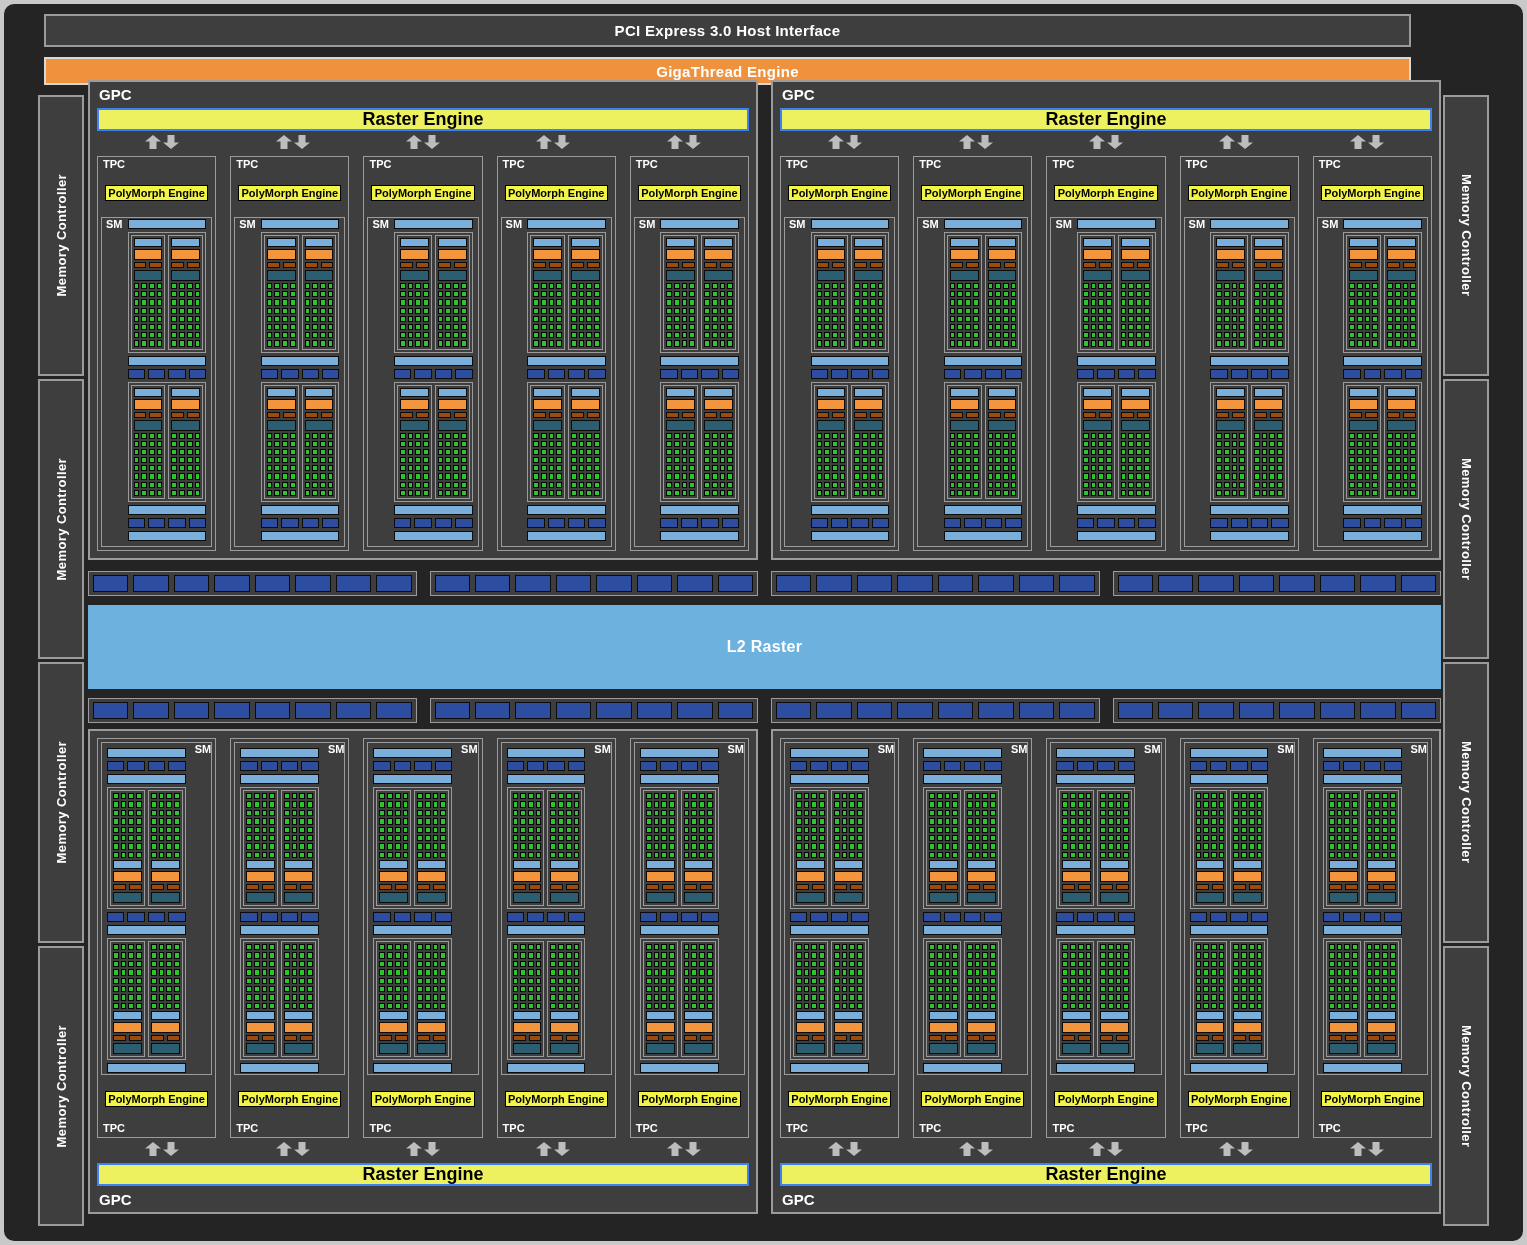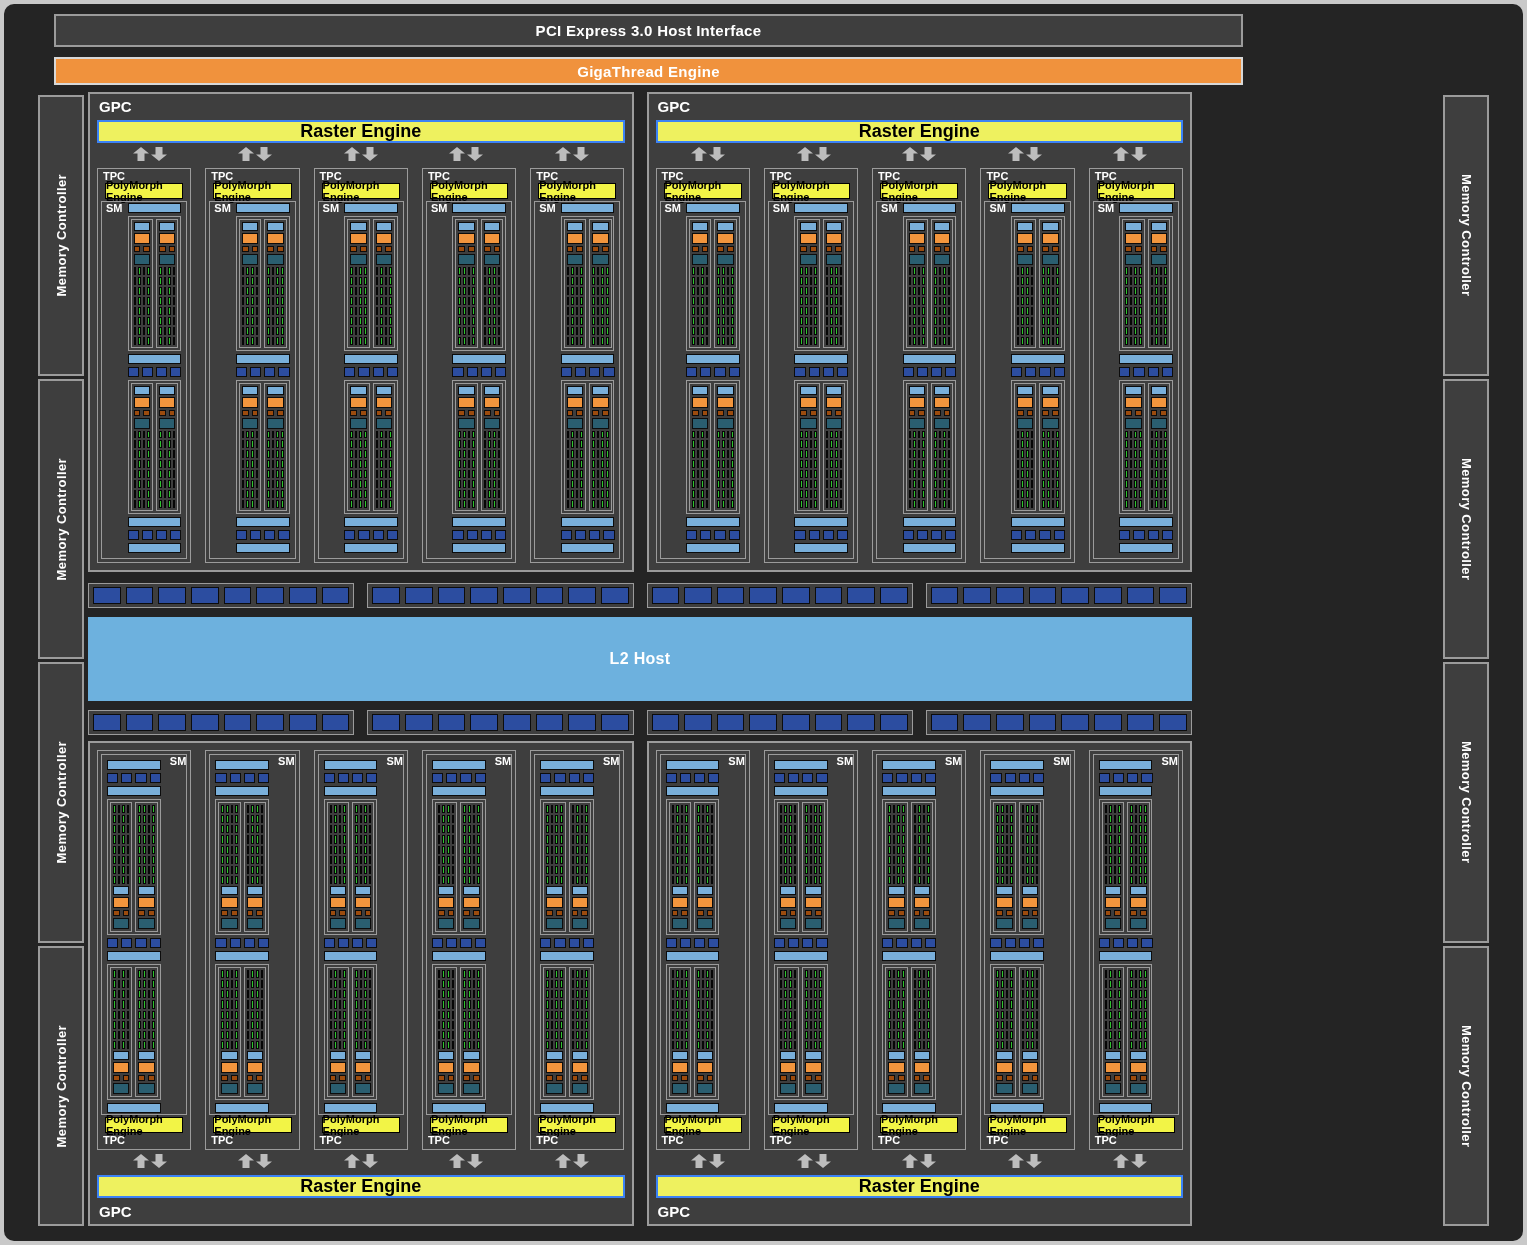--- a/index.html
+++ b/index.html
@@ -5,29 +5,29 @@
 :root{
   --bg:#242424; --frame:#c9c9c9; --block:#3e3e3e; --border:#9b9b9b;
   --yellow:#eef15f; --polyyellow:#f2f446; --orange:#f0923d;
   --lightblue:#79afda; --l2:#6db1de; --darkblue:#2c4da0; --green:#2fc32f;
   --dispatch:#f2953d; --dunit:#9c4b0d; --teal:#2a5e70; --arrow:#bdbdbd; --edge:#0c0c0c;
 }
 *{box-sizing:border-box;margin:0;padding:0}
 html,body{width:1527px;height:1245px}
 body{background:var(--frame);font-family:"Liberation Sans",sans-serif;position:relative;overflow:hidden}
 .chip{position:absolute;inset:4px;background:var(--bg);border-radius:10px}
-.bar{position:absolute;left:50px;width:1189px;display:flex;align-items:center;justify-content:center;font-weight:bold;color:#fff}
+.bar{position:absolute;left:40px;width:1367px;display:flex;align-items:center;justify-content:center;font-weight:bold;color:#fff}
 .pci{top:10px;height:33px;background:var(--block);border:2px solid var(--border);font-size:15px;letter-spacing:.3px}
 .giga{top:53px;height:28px;background:var(--orange);border:2px solid #d8d8d8;font-size:15px;letter-spacing:.3px}
 .mc-col{position:absolute;top:91px;height:1131px;width:46px;display:flex;flex-direction:column;gap:3px}
 .mc-col.left{left:34px}.mc-col.right{left:1439px}
 .mc{flex:1;background:var(--block);border:2px solid var(--border);display:flex;align-items:center;justify-content:center}
 .mc span{color:#fff;font-weight:bold;font-size:13px;white-space:nowrap;writing-mode:vertical-rl;letter-spacing:.4px}
 .mc-col.left .mc span{transform:rotate(180deg)}
-.main{position:absolute;left:84px;top:88px;width:1104px;height:1134px;display:flex;flex-direction:column}
+.main{position:absolute;left:84px;top:76px;width:1353px;height:1134px;display:flex;flex-direction:column}
 .gpc-row{display:flex;gap:13px}
 .gpc-row.top{height:480px}
 .gpc-row.bottom{flex:1;margin-top:6px}
 .xbar-row{display:flex;gap:13px;height:25px}
 .xbar-row.top{margin-top:11px}
 .xbar-row.bottom{margin-top:9px}
 .xgroup{flex:1;background:var(--block);border:1px solid var(--border);display:flex;gap:5px;padding:3px 4px}
 .xseg{flex:1;background:var(--darkblue);border:1px solid var(--edge)}
 .l2{margin-top:9px;height:84px;background:var(--l2);display:flex;align-items:center;justify-content:center;color:#fff;font-weight:bold;font-size:16px;letter-spacing:.3px}
 .gpc{flex:1;position:relative;background:var(--block);border:2px solid var(--border);display:flex;flex-direction:column;gap:5px}
@@ -38,21 +38,21 @@
 .gpc.bottom .gpc-label{bottom:4px}
 .raster{height:23px;background:var(--yellow);border:2px solid #3b82f6;display:flex;align-items:center;justify-content:center;color:#000;font-weight:bold;font-size:18px;flex:none}
 .arrow-row{height:15px;display:flex;flex:none}
 .arrow-cell{flex:1;display:flex;align-items:center;justify-content:center}
 svg.updown{width:40px;height:14px}
 svg.updown path{fill:var(--arrow)}
 .tpc-row{flex:1;display:flex;gap:14px;min-height:0}
 .tpc{flex:1;background:var(--block);border:1px solid var(--border);display:flex;flex-direction:column;min-width:0}
 .tpc-label{height:14px;line-height:14px;padding-left:5px;color:#fff;font-weight:bold;font-size:11px;flex:none}
 .gpc.bottom .tpc-label{height:16px;line-height:15px}
-.poly{height:16px;margin:0 7px;background:var(--polyyellow);border:1px solid #000;display:flex;align-items:center;justify-content:center;color:#000;font-weight:bold;font-size:11px;flex:none}
+.poly{height:16px;margin:14px 7px;background:var(--polyyellow);border:1px solid #000;display:flex;align-items:center;justify-content:center;color:#000;font-weight:bold;font-size:11px;flex:none}
 .sm{flex:1;margin:2px 3px 3px;border:1px solid var(--border);display:flex;flex-direction:row;min-height:0}
 .gpc.bottom .sm{margin:3px 3px 2px}
 .sm-label{height:13px;line-height:13px;padding-left:4px;color:#fff;font-weight:bold;font-size:11px;flex:none}
 .sm-content{flex:1;display:flex;flex-direction:column;gap:3px;padding:1px 5px 5px;min-height:0}
 .gpc.bottom .sm-content{padding:5px 5px 1px}
 .fullbar{height:10px;background:var(--lightblue);border:1px solid var(--edge);flex:none}
 .dualrow{display:flex;gap:3px;flex:none}
 .dualrow .dseg{flex:1;height:10px;background:var(--darkblue);border:1px solid var(--edge)}
 .part{flex:1;border:1px solid var(--border);padding:2px;display:flex;gap:3px;min-height:0}
 .subcol{flex:1;border:1px solid var(--border);padding:2px;display:flex;flex-direction:column;gap:2px;min-height:0;min-width:0}
@@ -2223,21 +2223,21 @@
           <div class="xseg"></div>
           <div class="xseg"></div>
           <div class="xseg"></div>
           <div class="xseg"></div>
           <div class="xseg"></div>
           <div class="xseg"></div>
           <div class="xseg"></div>
           <div class="xseg"></div>
         </div>
       </div>
-    <div class="l2">L2 Host</div>
+    <div class="l2">L2 Raster</div>
     <div class="xbar-row bottom" id="xbar-bottom">
         <div class="xgroup">
           <div class="xseg"></div>
           <div class="xseg"></div>
           <div class="xseg"></div>
           <div class="xseg"></div>
           <div class="xseg"></div>
           <div class="xseg"></div>
           <div class="xseg"></div>
           <div class="xseg"></div>

